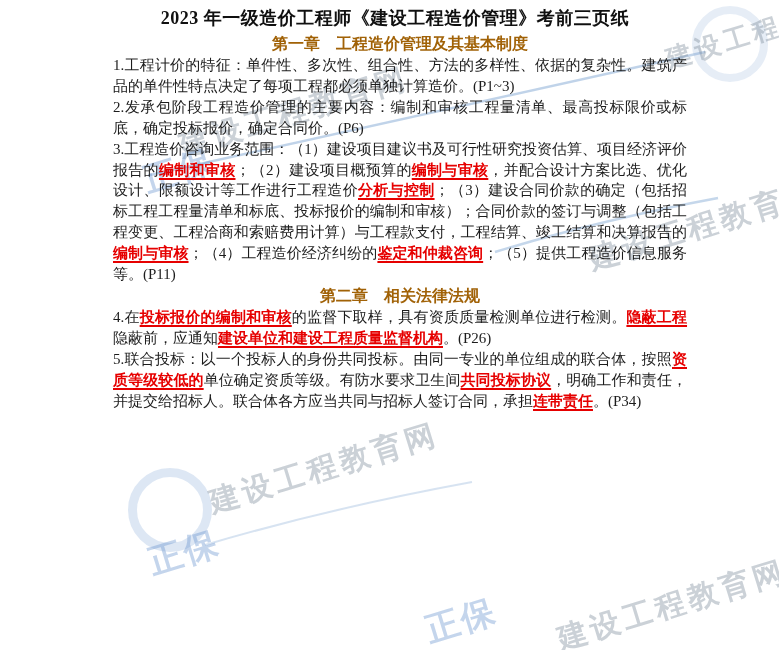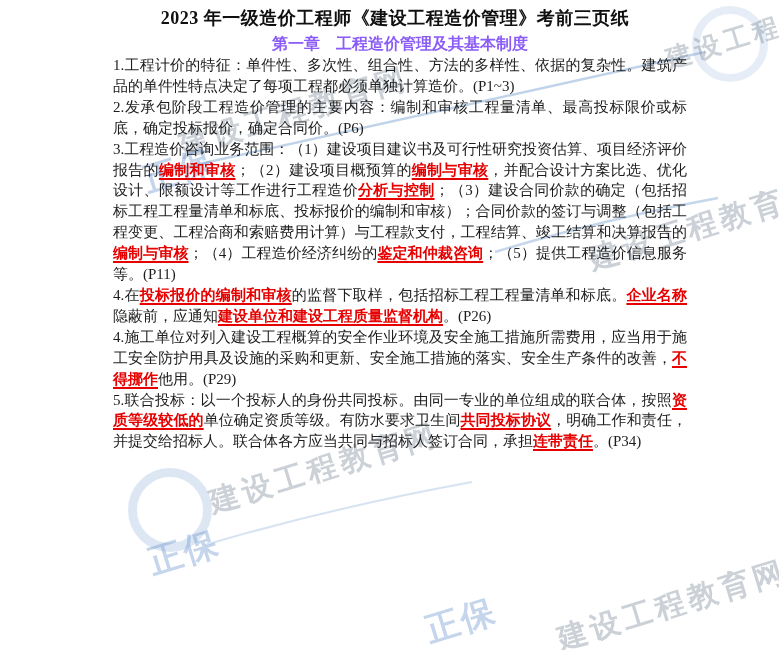--- a/index.html
+++ b/index.html
@@ -38,21 +38,21 @@
   .content {
     position:relative; z-index:1; box-sizing:border-box;
     width:779px; height:570px; overflow:hidden;
     padding:6px 92px 0 113px;
   }
   .doc-title {
     font-size:18px; font-weight:bold; color:#101010; text-align:center;
     margin:0 -30px 2px -40px; letter-spacing:0.5px; line-height:25px;
   }
   .chapter-heading {
-    font-size:16px; font-weight:bold; color:#8b5cf6; text-align:center;
+    font-size:16px; font-weight:bold; color:#a16207; text-align:center;
     margin:0; line-height:22px;
   }
   p.item {
     margin:0; font-size:15px; line-height:20.9px; color:#1c1c1c;
     text-align:justify; word-break:break-all;
   }
   .run-red-underline {
     color:#e60000; font-weight:bold;
     text-decoration:underline; text-decoration-color:#e60000;
     text-decoration-thickness:1.5px; text-underline-offset:3px;margin-top:31px;
@@ -84,19 +84,19 @@
     <span class="wm-logo wm-logo-3">正保</span>
   </div>
 
   <div class="content">
     <h1 class="doc-title">2023 年一级造价工程师《建设工程造价管理》考前三页纸</h1>
     <div id="doc-body">
         <div class="chapter-heading">第一章　工程造价管理及其基本制度</div>
         <p class="item"><span>1.工程计价的特征：单件性、多次性、组合性、方法的多样性、依据的复杂性。建筑产品的单件性特点决定了每项工程都必须单独计算造价。(P1~3)</span></p>
         <p class="item"><span>2.发承包阶段工程造价管理的主要内容：编制和审核工程量清单、最高投标限价或标底，确定投标报价，确定合同价。(P6)</span></p>
         <p class="item"><span>3.工程造价咨询业务范围：（1）建设项目建议书及可行性研究投资估算、项目经济评价报告的</span><span class="run-red-underline">编制和审核</span><span>；（2）建设项目概预算的</span><span class="run-red-underline">编制与审核</span><span>，并配合设计方案比选、优化设计、限额设计等工作进行工程造价</span><span class="run-red-underline">分析与控制</span><span>；（3）建设合同价款的确定（包括招标工程工程量清单和标底、投标报价的编制和审核）；合同价款的签订与调整（包括工程变更、工程洽商和索赔费用计算）与工程款支付，工程结算、竣工结算和决算报告的</span><span class="run-red-underline">编制与审核</span><span>；（4）工程造价经济纠纷的</span><span class="run-red-underline">鉴定和仲裁咨询</span><span>；（5）提供工程造价信息服务等。(P11)</span></p>
-        <p class="item"><span>4.在</span><span class="run-red-underline">投标报价的编制和审核</span><span>的监督下取样，包括招标工程工程量清单和标底。</span><span class="run-red-underline">企业名称</span><span>隐蔽前，应通知</span><span class="run-red-underline">建设单位和建设工程质量监督机构</span><span>。(P26)</span></p>
-        <p class="item"><span>4.施工单位对列入建设工程概算的安全作业环境及安全施工措施所需费用，应当用于施工安全防护用具及设施的采购和更新、安全施工措施的落实、安全生产条件的改善，</span><span class="run-red-underline">不得挪作</span><span>他用。(P29)</span></p>
+        <div class="chapter-heading">第二章　相关法律法规</div>
+        <p class="item"><span>4.在</span><span class="run-red-underline">投标报价的编制和审核</span><span>的监督下取样，具有资质质量检测单位进行检测。</span><span class="run-red-underline">隐蔽工程</span><span>隐蔽前，应通知</span><span class="run-red-underline">建设单位和建设工程质量监督机构</span><span>。(P26)</span></p>
         <p class="item"><span>5.联合投标：以一个投标人的身份共同投标。由同一专业的单位组成的联合体，按照</span><span class="run-red-underline">资质等级较低的</span><span>单位确定资质等级。有防水要求卫生间</span><span class="run-red-underline">共同投标协议</span><span>，明确工作和责任，并提交给招标人。联合体各方应当共同与招标人签订合同，承担</span><span class="run-red-underline">连带责任</span><span>。(P34)</span></p>
       </div>
   </div>
 
 </div>
 
 </body></html>

